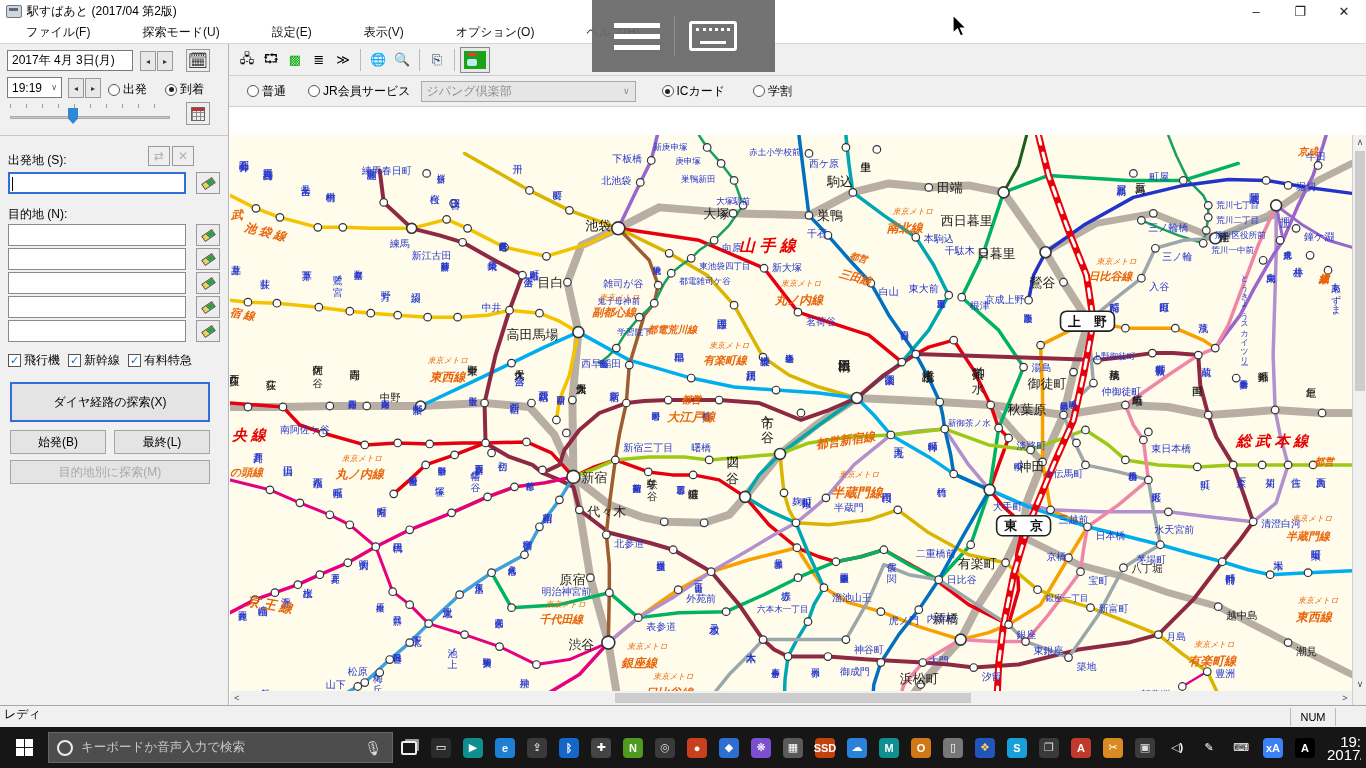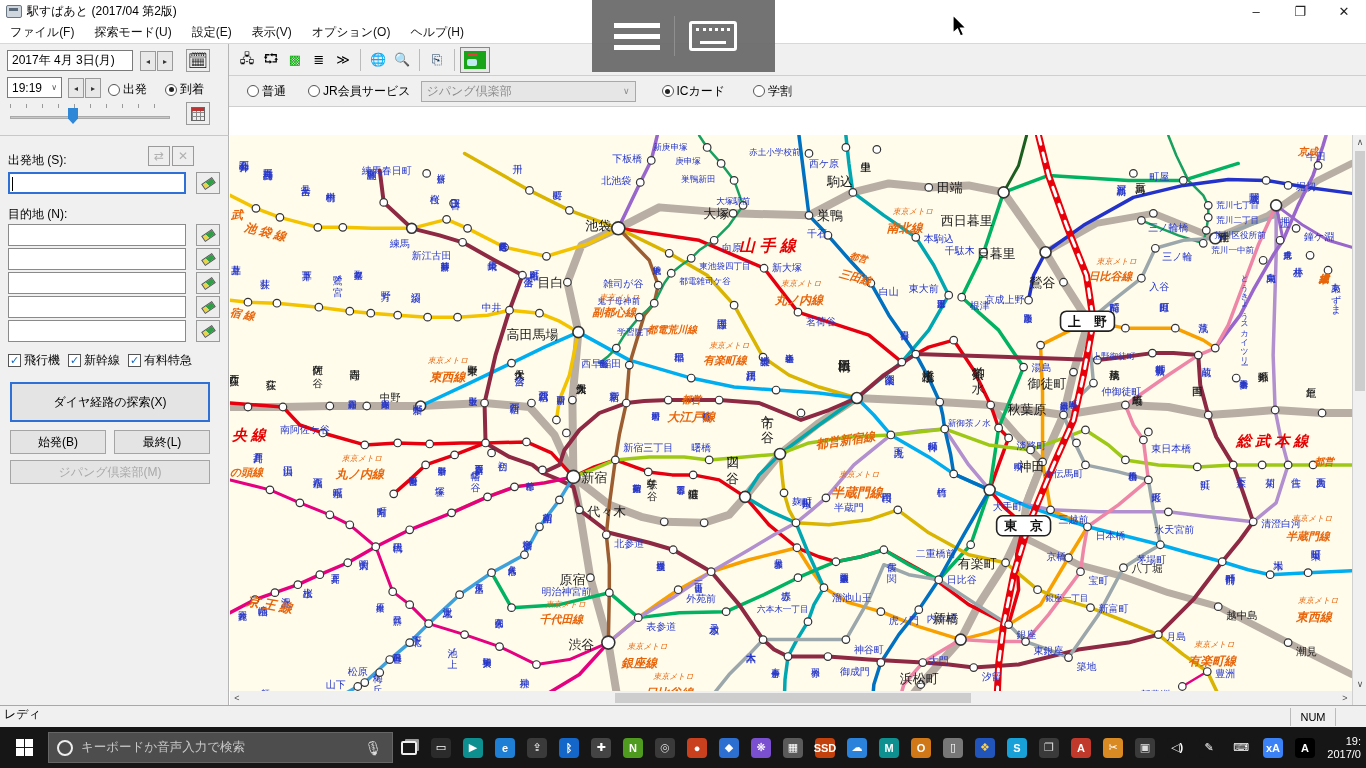--- a/index.html
+++ b/index.html
@@ -7,21 +7,21 @@
   .abs{position:absolute}
   #app{position:relative;width:1366px;height:649px}
   
   #titlebar{position:absolute;left:0;top:0;width:1366px;height:22px;background:#fff;border-bottom:0;display:flex;align-items:center;font-size:12px;color:#000}
   #appicon{width:16px;height:13px;margin:0 5px 0 6px;background:#cfd6dd;border:1px solid #6b7683;border-radius:2px;position:relative}
   #appicon:after{content:"";position:absolute;left:2px;top:2px;width:9px;height:3px;background:#5a6a7a}
   .wbtn{width:44px;height:22px;display:flex;align-items:center;justify-content:center;font-size:13px;color:#222}
   #win-controls{position:absolute;right:0;top:0;display:flex}
   
   #menubar{position:absolute;left:0;top:22px;width:1366px;height:22px;background:#fff;display:flex;align-items:center;font-size:12px;color:#111;border-bottom:1px solid #d8d8d8}
-  #menubar span{padding:3px 10px}
+  #menubar span{padding:3px 26px}
   
   #ctrlpanel{position:absolute;left:0;top:44px;width:229px;height:91px;background:#f0f0f0;border-right:1px solid #b5b5b5}
   .fld{background:#fff;border:1px solid #7a7a7a;font-size:12px;display:flex;align-items:center;padding:0 4px;color:#000}
   .spin{width:16px;height:20px;background:#e8e8e8;border:1px solid #9a9a9a;font-size:8px;display:flex;align-items:center;justify-content:center;color:#333}
   .tbtn{background:#eee;border:1px solid #9a9a9a;display:flex;align-items:center;justify-content:center}
   .radio{display:inline-flex;align-items:center;font-size:12px;color:#000}
   .rdot{width:12px;height:12px;border-radius:50%;border:1px solid #555;background:#fff;margin-right:3px;position:relative}
   .rdot.on:after{content:"";position:absolute;left:2.5px;top:2.5px;width:5px;height:5px;border-radius:50%;background:#222}
   #toolrow1{position:absolute;left:229px;top:44px;width:1137px;height:32px;background:#f0f0f0;display:flex;align-items:center;border-bottom:1px solid #cfcfcf}
   #toolrow2{position:absolute;left:229px;top:76px;width:1137px;height:31px;background:#f0f0f0;display:flex;align-items:center;border-bottom:1px solid #cfcfcf}
@@ -56,21 +56,21 @@
   
   #taskbar{position:absolute;left:0;top:727px;width:1366px;height:41px;background:#161616;display:flex;align-items:center}
   #startbtn{width:48px;height:41px;display:flex;align-items:center;justify-content:center}
   .winlogo{width:17px;height:17px;display:grid;grid-template-columns:8px 8px;grid-template-rows:8px 8px;gap:1px}
   .winlogo i{background:#fff}
   #searchbox{width:345px;height:31px;background:#4d4d4d;border:1px solid #666;display:flex;align-items:center;color:#c8c8c8;font-size:12.5px}
   #searchbox .circ{width:16px;height:16px;border:2px solid #eee;border-radius:50%;margin:0 8px}
   #searchbox .mic{margin-left:auto;margin-right:10px;color:#ddd;font-size:14px}
   .tb-ic{width:30px;height:30px;margin:0 1px;display:flex;align-items:center;justify-content:center}
   .tb-g{width:20px;height:20px;border-radius:4px;display:flex;align-items:center;justify-content:center;font-size:11px;font-weight:bold;color:#fff}
-  #clock{margin-left:6px;color:#fff;font-size:11px;line-height:13px;text-align:right;width:34px;overflow:hidden;white-space:nowrap}
+  #clock{margin-left:6px;color:#fff;font-size:15px;line-height:13px;text-align:right;width:34px;overflow:hidden;white-space:nowrap}
   
   #touchovl{position:absolute;left:592px;top:0;width:183px;height:72px;background:rgba(104,104,104,.93);display:flex;align-items:center}
   #touchovl .bars{width:46px;margin-left:22px}
   #touchovl .bars div{height:5px;background:#fff;margin:6px 0}
   #touchovl .divline{width:1px;height:40px;background:#8f8f8f;margin:0 14px}
   #touchovl .kbd{width:48px;height:30px;border:3px solid #fff;border-radius:3px;position:relative}
   #touchovl .kbd:after{content:"";position:absolute;left:4px;top:4px;width:34px;height:6px;border-top:3px dotted #fff;border-bottom:0}
   #touchovl .kbd:before{content:"";position:absolute;left:8px;bottom:4px;width:26px;height:3px;background:#fff}
   #cursor{position:absolute;left:952px;top:14px;pointer-events:none}
 </style>
@@ -203,21 +203,21 @@
         <i></i>
       </div>
     <div class="sb-input" style="top:184px"></div>
       <div class="eraser" style="left:196px;top:184px">
         <i></i>
       </div>
     <div class="abs" style="left:8px;top:216px;width:214px" id="checkrow"><label class="chk"><span class="cbox">✓</span>飛行機</label><label class="chk"><span class="cbox">✓</span>新幹線</label><label class="chk"><span class="cbox">✓</span>有料特急</label></div>
     <div class="sbtn" style="left:10px;top:246px;width:200px;height:40px;border:2px solid #2f6fd8;font-weight:normal">ダイヤ経路の探索(X)</div>
     <div class="sbtn" style="left:10px;top:294px;width:96px;height:24px">始発(B)</div>
     <div class="sbtn" style="left:114px;top:294px;width:96px;height:24px">最終(L)</div>
-    <div class="sbtn" style="left:10px;top:324px;width:200px;height:24px;color:#a8a8a8">ジパング倶楽部(M)</div>
+    <div class="sbtn" style="left:10px;top:324px;width:200px;height:24px;color:#a8a8a8">目的地別に探索(M)</div>
   </div>
 
   <div id="maparea">
     <svg id="map-svg" width="1122" height="556" viewBox="0 0 1124 556">
         <rect x="0" y="0" width="1124" height="556" fill="#FFFCEC"></rect>
         <polyline points="390,575 379,508 361,443 350,375 344,342 343,265 349,197 338,147 352,110 389,93 430,72 504,78 580,80 624,57 660,48 700,52 740,50 775,57 817,117 835,147 860,186 845,237 835,280 814,327 798,368 795,390 777,428 750,470 732,505 692,550 672,575" fill="none" stroke="#B8AEA4" stroke-width="8" stroke-linejoin="round" stroke-linecap="round"></polyline>
         <polyline points="0,272 53,272 100,271 137,271 191,271 255,268 300,272 325,300 344,342 380,370 412,382 435,387 475,388 500,380 516,362 551,319 590,288 628,263 670,265 711,267 762,270 800,275 835,280 897,270 940,272 980,280 1010,278 1047,275 1094,278 1124,278" fill="none" stroke="#B8AEA4" stroke-width="8" stroke-linejoin="round" stroke-linecap="round"></polyline>
         <polyline points="762,270 790,302 814,327 800,362 795,390" fill="none" stroke="#B8AEA4" stroke-width="7" stroke-linejoin="round" stroke-linecap="round"></polyline>
         <polyline points="798,404 850,430 895,442 940,458 990,472 1060,508 1100,528 1124,540" fill="none" stroke="#B8AEA4" stroke-width="7" stroke-linejoin="round" stroke-linecap="round"></polyline>
         <polyline points="817,117 868,88 925,78 987,103 1040,80 1090,45 1124,28" fill="none" stroke="#B8AEA4" stroke-width="7" stroke-linejoin="round" stroke-linecap="round"></polyline>

